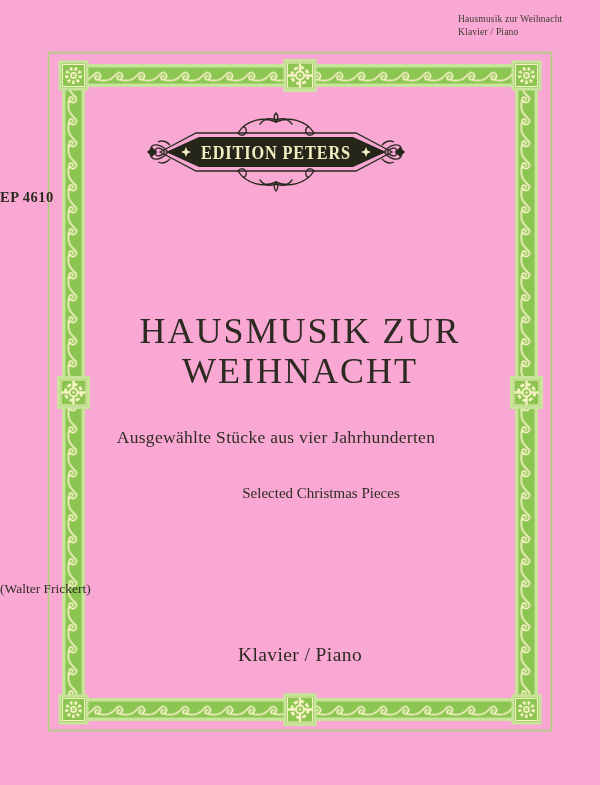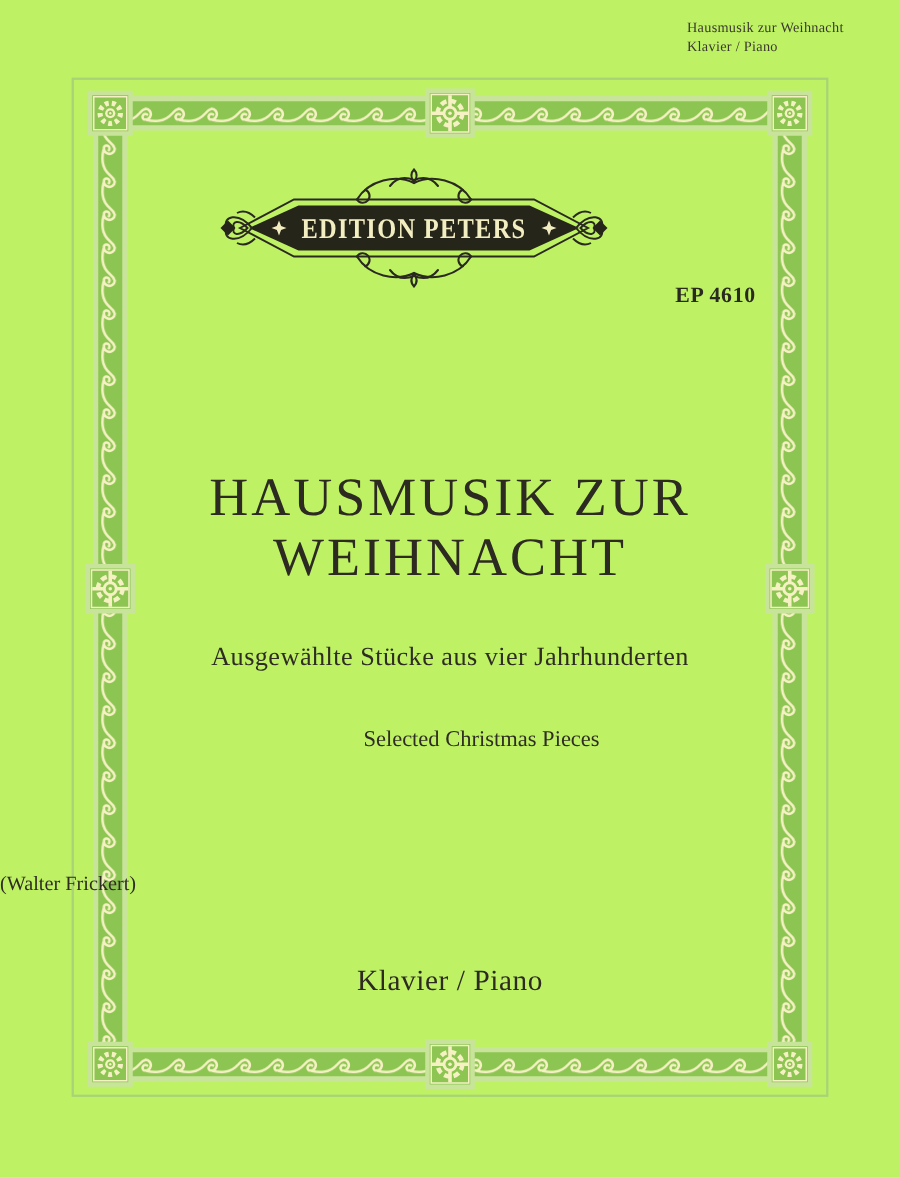--- a/index.html
+++ b/index.html
@@ -1,39 +1,39 @@
 <!DOCTYPE html>
 <html><head>
 <meta charset="utf-8">
 <style>
   html,body{margin:0;padding:0;}
   body{width:600px;height:785px;overflow:hidden;background:#e9e6c0;}
   .page{
     position:relative;width:600px;height:785px;
-    background:#bef264;
+    background:#f9a8d4;
     font-family:"Liberation Serif","DejaVu Serif",serif;
     color:#2f2d23;
   }
   .border-svg{position:absolute;left:0;top:0;width:600px;height:785px;}
   .corner-block{
     position:absolute;left:458px;top:13px;
     font-size:9.5px;line-height:12.5px;color:#3b392e;
     letter-spacing:0.2px;
   }
   .logo-wrap{position:absolute;left:0;top:112px;width:552px;text-align:center;}
   .ep-number{
-    position:absolute;left:0;top:189px;width:504px;text-align:right;
+    position:absolute;left:0;top:189px;width:504px;text-align:left;
     font-size:14.5px;font-weight:bold;letter-spacing:0.5px;color:#2b2a20;
   }
   .main-title{
     position:absolute;left:0;top:311px;width:600px;text-align:center;
     font-size:36px;line-height:40px;letter-spacing:2px;color:#2c2a21;
   }
   .subtitle-de{
-    position:absolute;left:0;top:427px;width:600px;text-align:center;
+    position:absolute;left:0;top:427px;width:552px;text-align:center;
     font-size:17.5px;color:#2f2d23;letter-spacing:0.3px;
   }
   .subtitle-en{
     position:absolute;left:0;top:479px;width:600px;text-align:center;
     font-size:15px;line-height:28.5px;color:#2f2d23;margin-left:21px;
   }
   .editor-line{
     position:absolute;left:0;top:581px;width:600px;text-align:left;
     font-size:13.5px;color:#2f2d23;
   }

